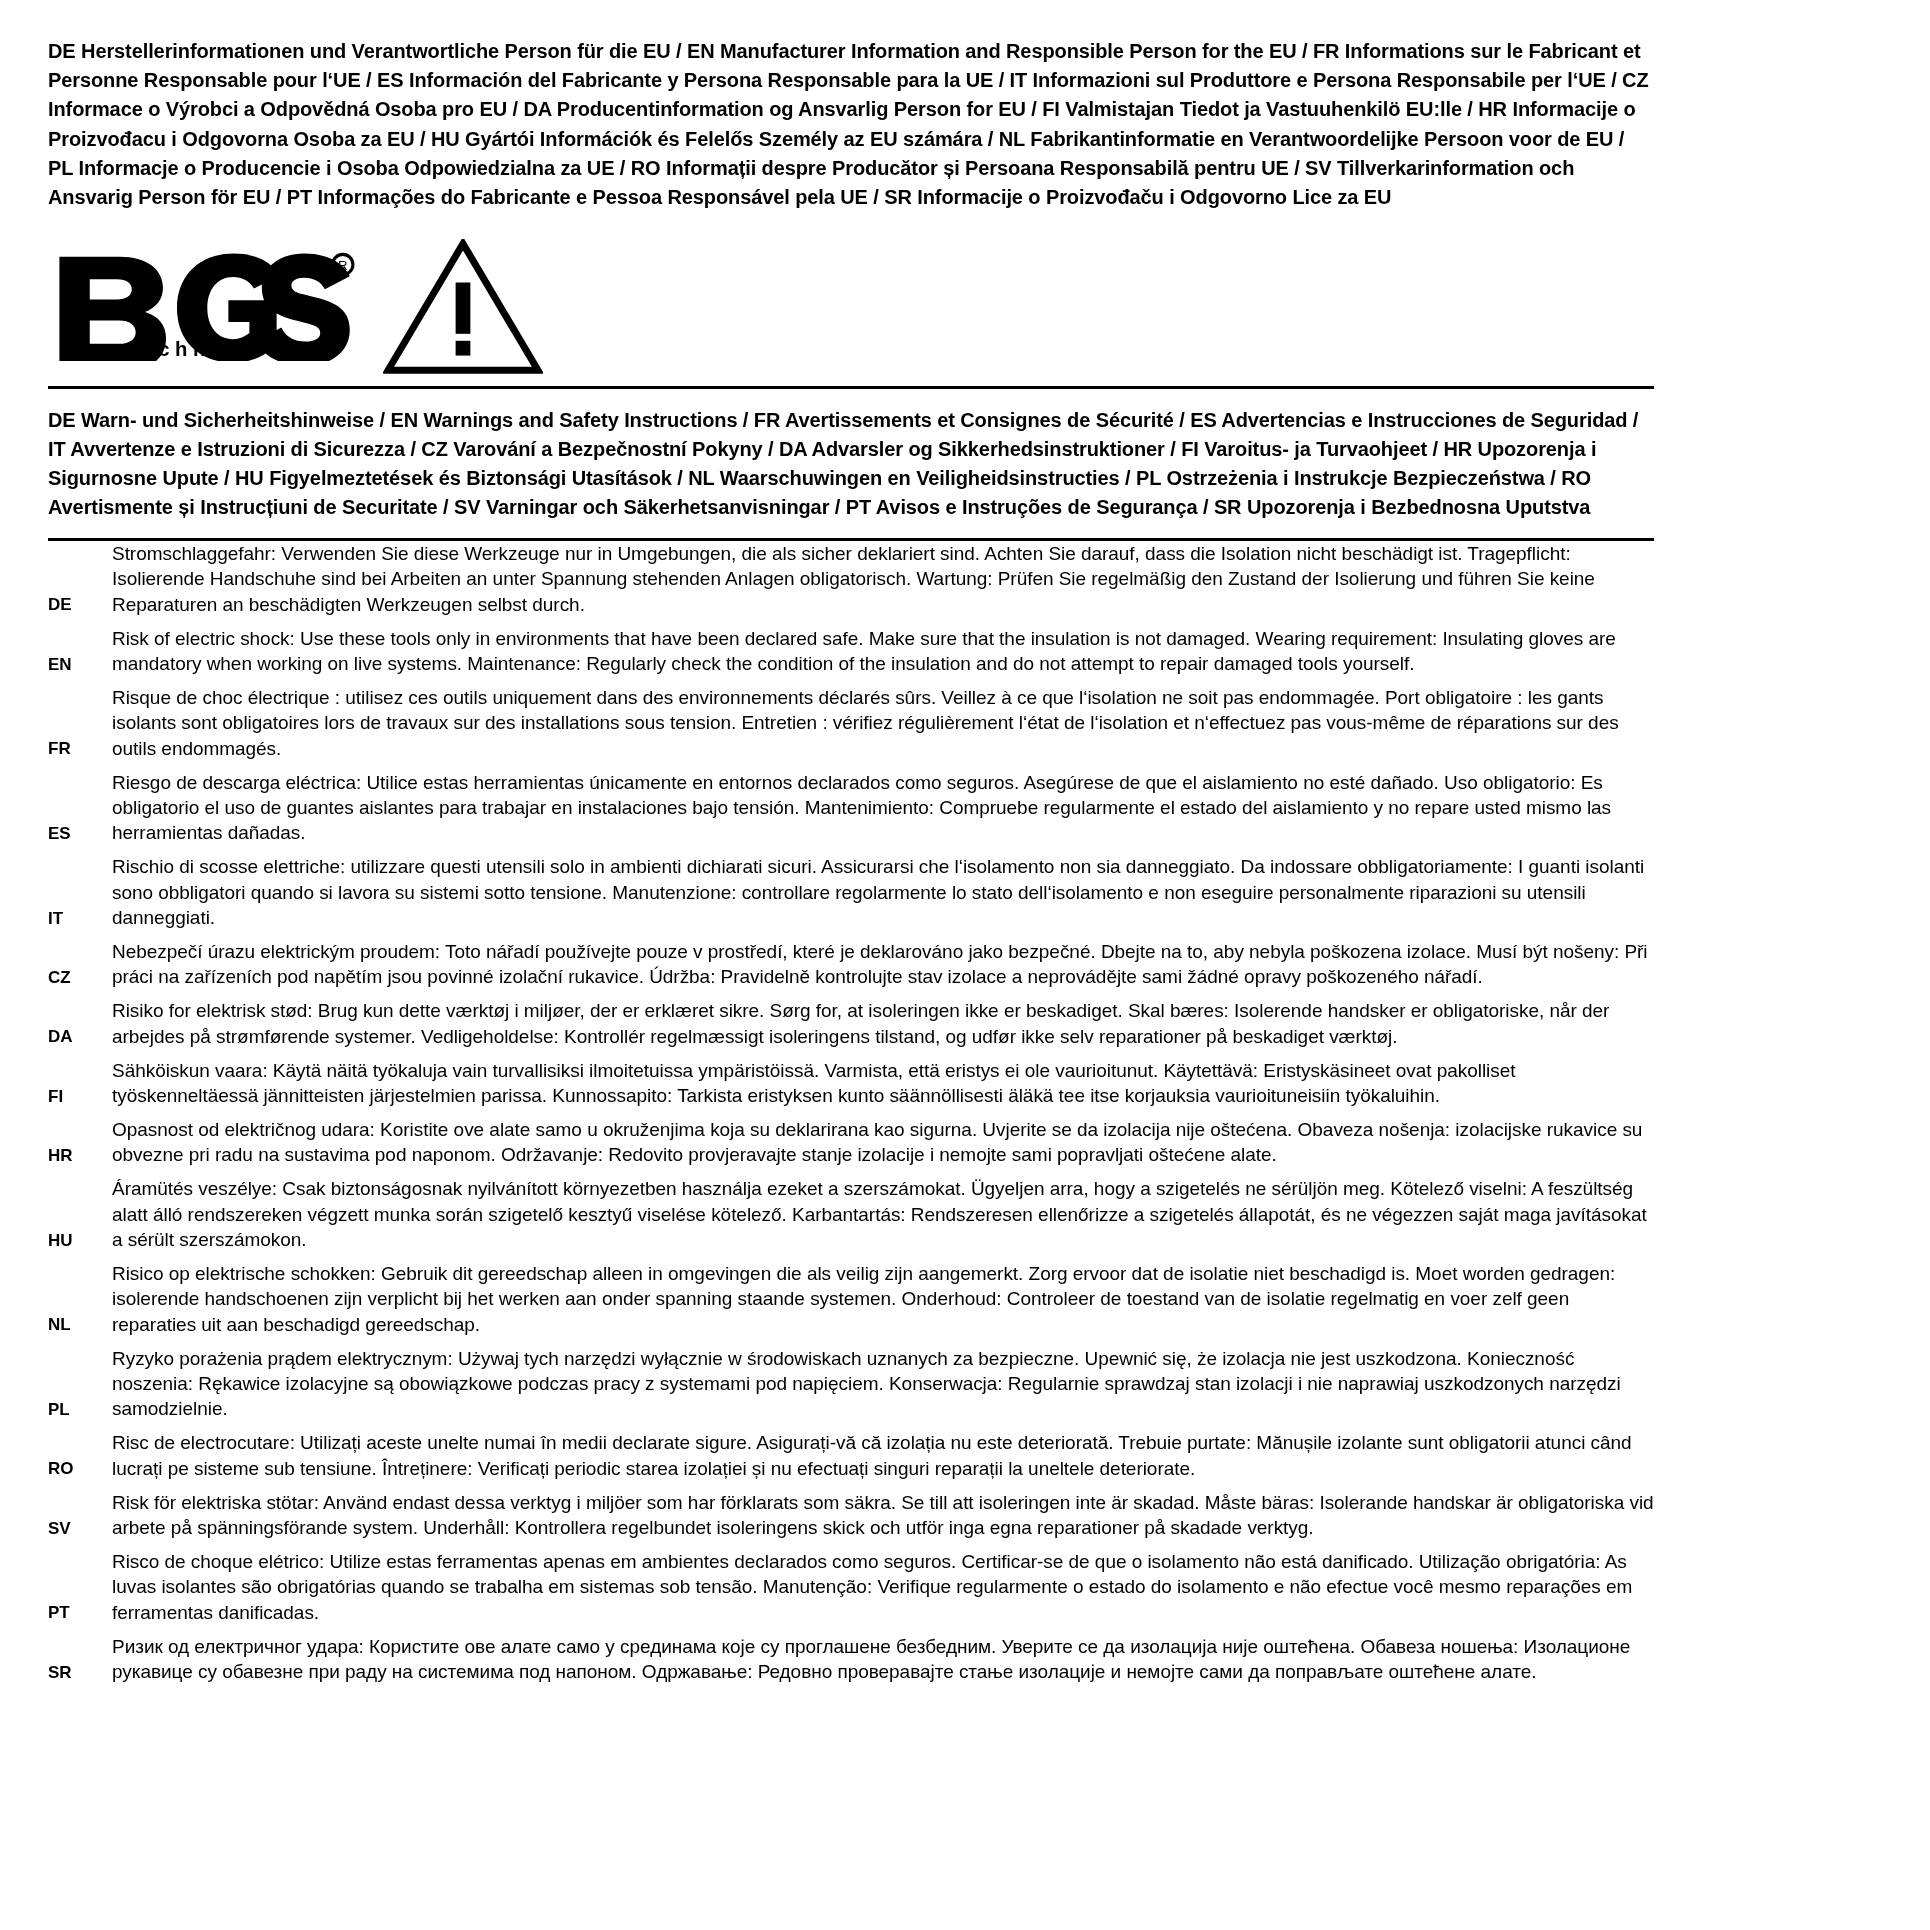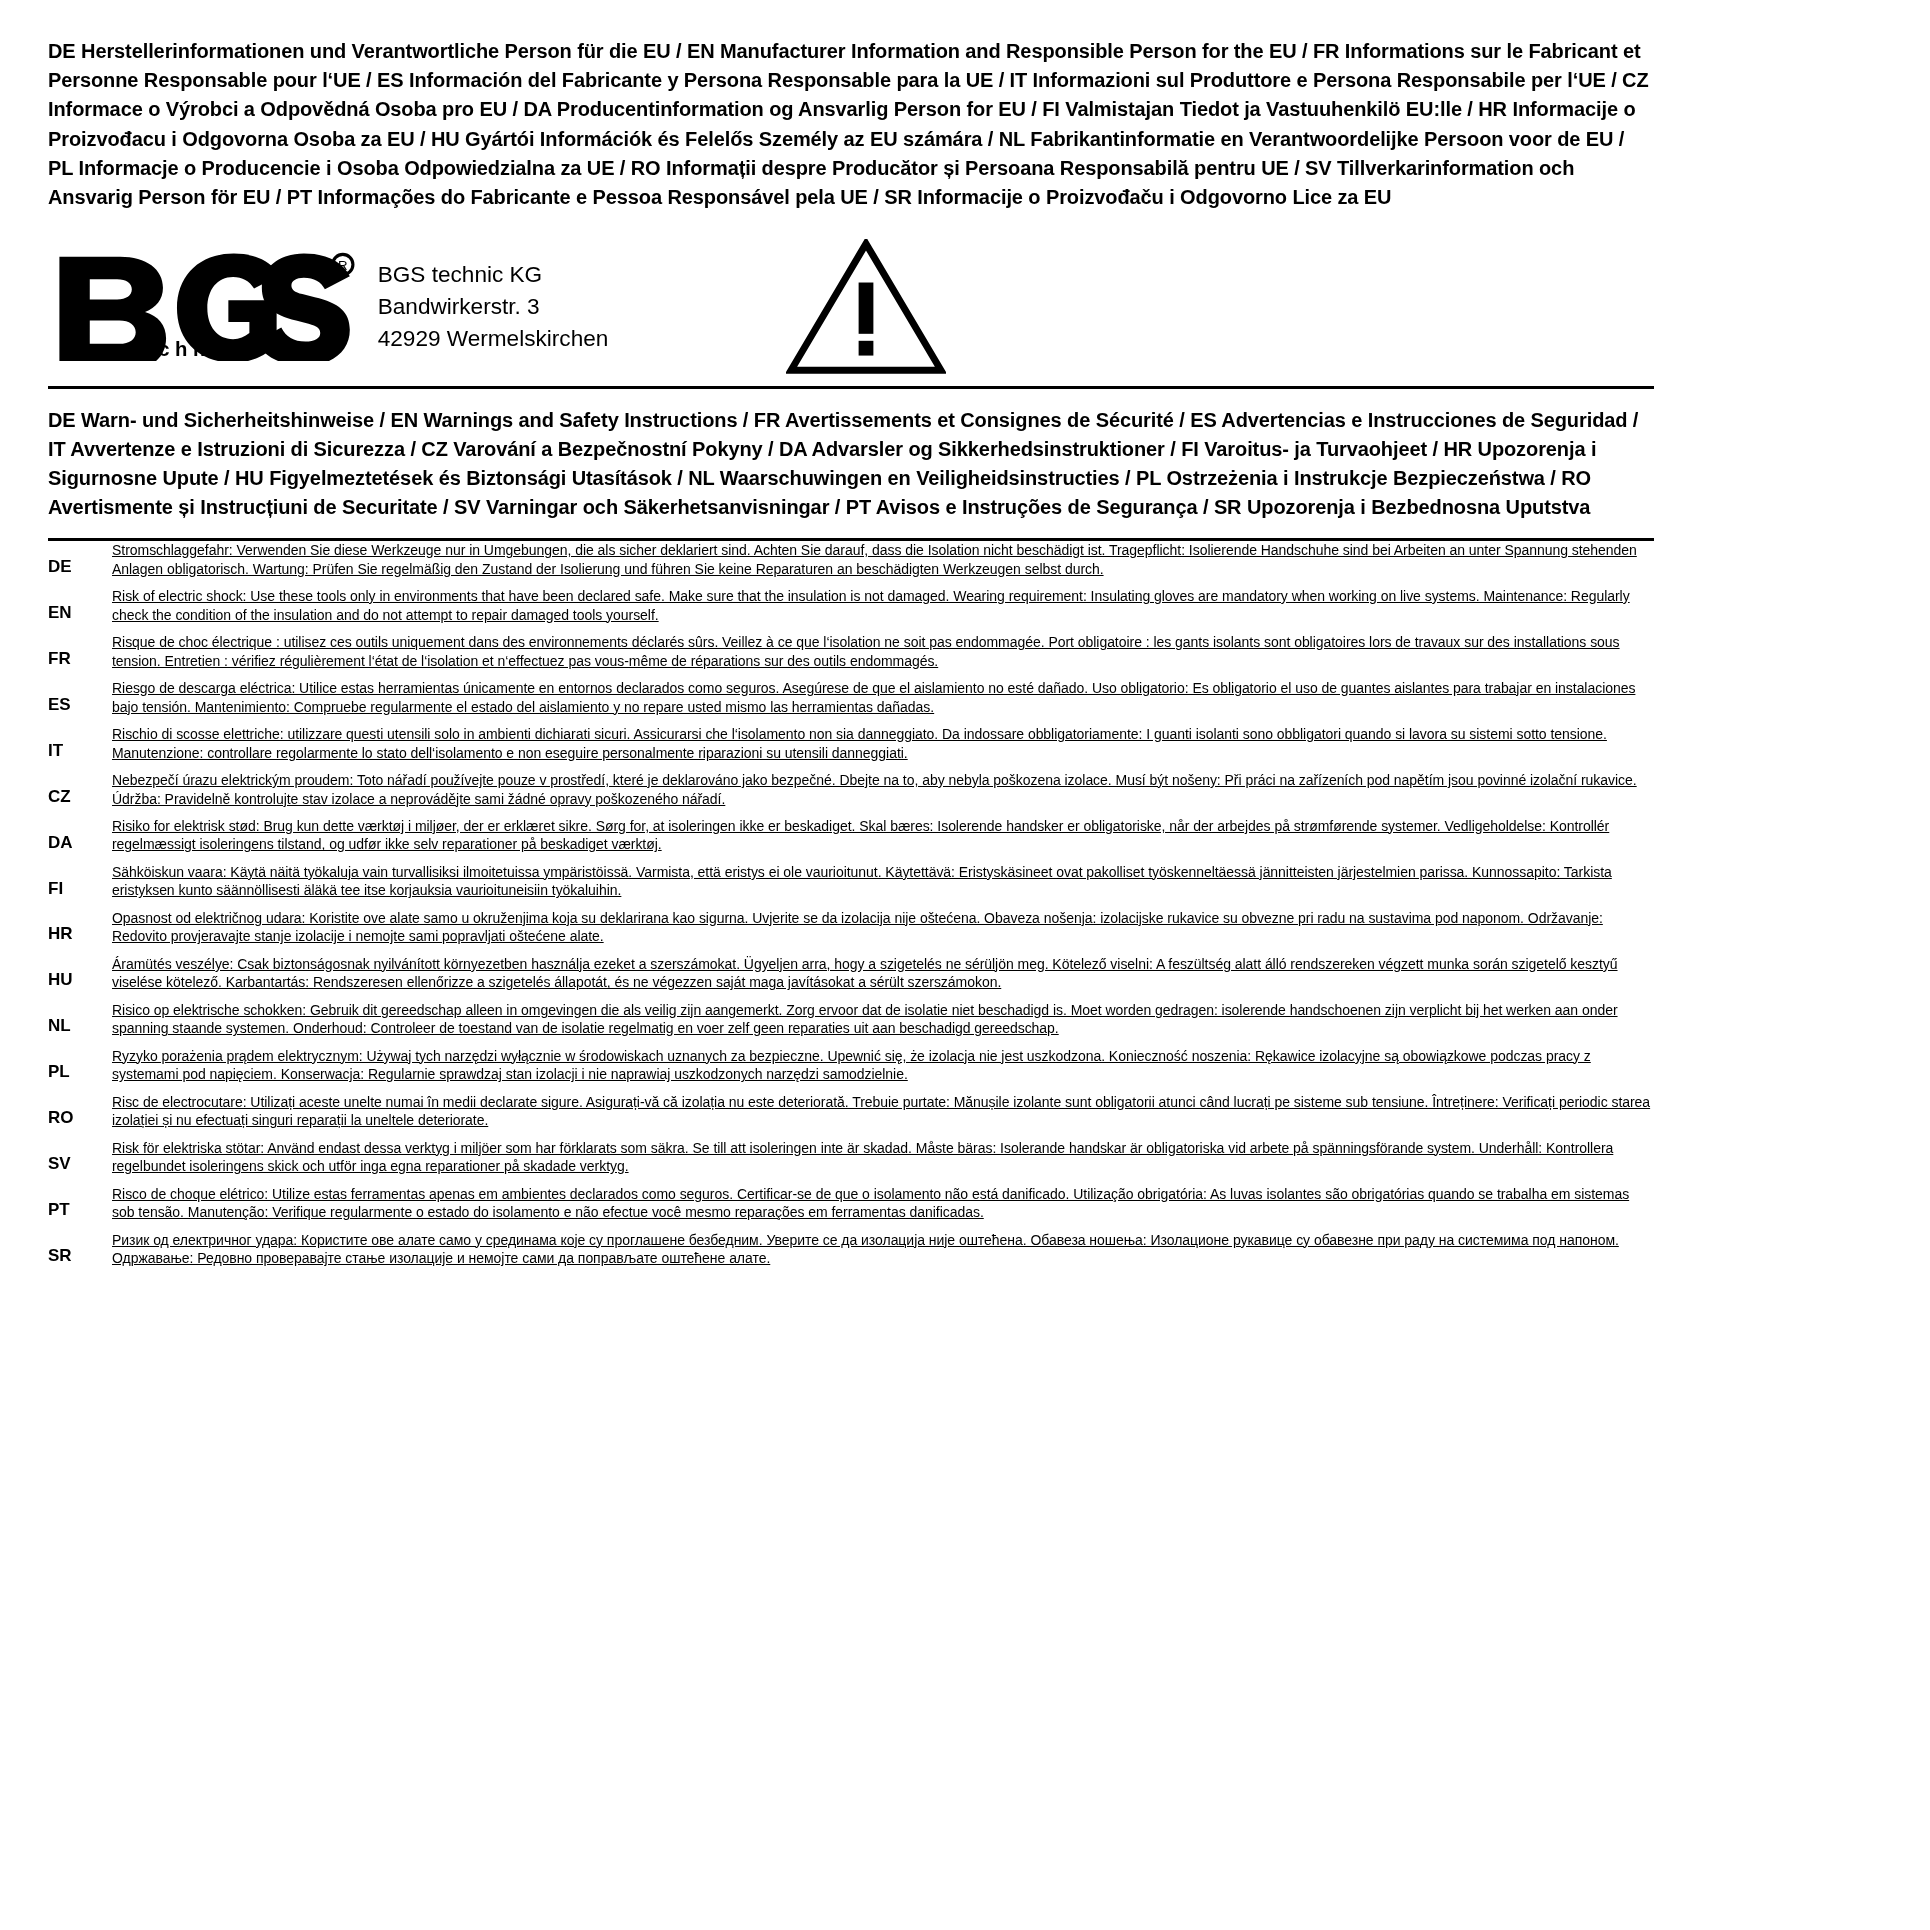--- a/index.html
+++ b/index.html
@@ -92,25 +92,24 @@
   }
   .row .code {
     flex: 0 0 64px;
     font-size: 17px;
     font-weight: bold;
     line-height: 1.33;
     padding-top: 0.8px;
   }
   .row .text {
     flex: 1 1 auto;
-    font-size: 14px;
+    font-size: 19px;
     line-height: 1.335;
     letter-spacing: -0.04px;
     text-align: left;
-    text-decoration: underline;
   }
 </style>
 </head>
 <body>
 
 <div class="page">
 
   <div class="header-langs">DE Herstellerinformationen und Verantwortliche Person für die EU  /  EN Manufacturer Information and Responsible Person for the EU  /  FR Informations sur le Fabricant et Personne Responsable pour l‘UE  /  ES Información del Fabricante y Persona Responsable para la UE  /  IT Informazioni sul Produttore e Persona Responsabile per l‘UE  /  CZ Informace o Výrobci a Odpovědná Osoba pro EU  /  DA Producentinformation og Ansvarlig Person for EU  /  FI Valmistajan Tiedot ja Vastuuhenkilö EU:lle  /  HR Informacije o Proizvođacu i Odgovorna Osoba za EU  /  HU Gyártói Információk és Felelős Személy az EU számára  /  NL Fabrikantinformatie en Verantwoordelijke Persoon voor de EU  /  PL Informacje o Producencie i Osoba Odpowiedzialna za UE  /  RO Informații despre Producător și Persoana Responsabilă pentru UE  /  SV Tillverkarinformation och Ansvarig Person för EU  /  PT Informações do Fabricante e Pessoa Responsável pela UE  /  SR Informacije o Proizvođaču i Odgovorno Lice za EU</div>
 
   <div class="company-block">
@@ -130,25 +129,20 @@
                  c-15 0 -25 -6 -31 -18 l-33 18 c11 20 33 31 63 31 c35 0 58 -18 58 -46 c0 -23 -14 -35 -45 -42
                  l-16 -4 c-10 -2 -14 -6 -14 -11 c0 -6 6 -10 16 -10 c13 0 22 5 27 15 l32 -17 c-10 -19 -30 -29 -59 -29 z" fill="#000"></path>
 
         <circle cx="372" cy="16" r="13" fill="none" stroke="#000" stroke-width="4"></circle>
         <text x="372" y="23" font-family="Liberation Sans, sans-serif" font-size="17" text-anchor="middle" fill="#000">R</text>
 
         <text x="98" y="134" font-family="Liberation Sans, sans-serif" font-size="26" font-weight="bold" letter-spacing="7" fill="#000">technic</text>
       </svg>
     </div>
 
-    <div class="addr">
-      <div>BGS technic KG</div>
-      <div>Bandwirkerstr. 3</div>
-      <div>42929 Wermelskirchen</div>
-    </div>
 
 
 
     <div class="warn-tri">
       <svg width="160" height="136" viewBox="0 0 205 175" xmlns="http://www.w3.org/2000/svg" aria-hidden="true">
         <path d="M102.5 6 L199 169 L6 169 Z" fill="none" stroke="#000" stroke-width="9" stroke-linejoin="miter"></path>
         <rect x="93" y="56" width="19" height="66" fill="#000"></rect>
         <rect x="93" y="131" width="19" height="19" fill="#000"></rect>
       </svg>
     </div>

